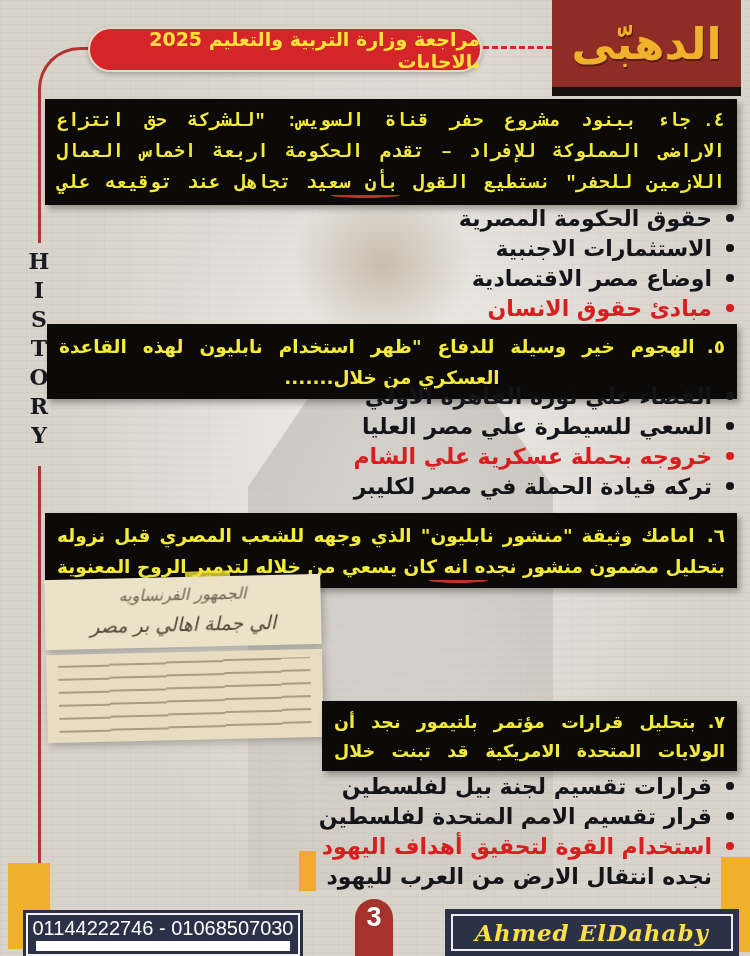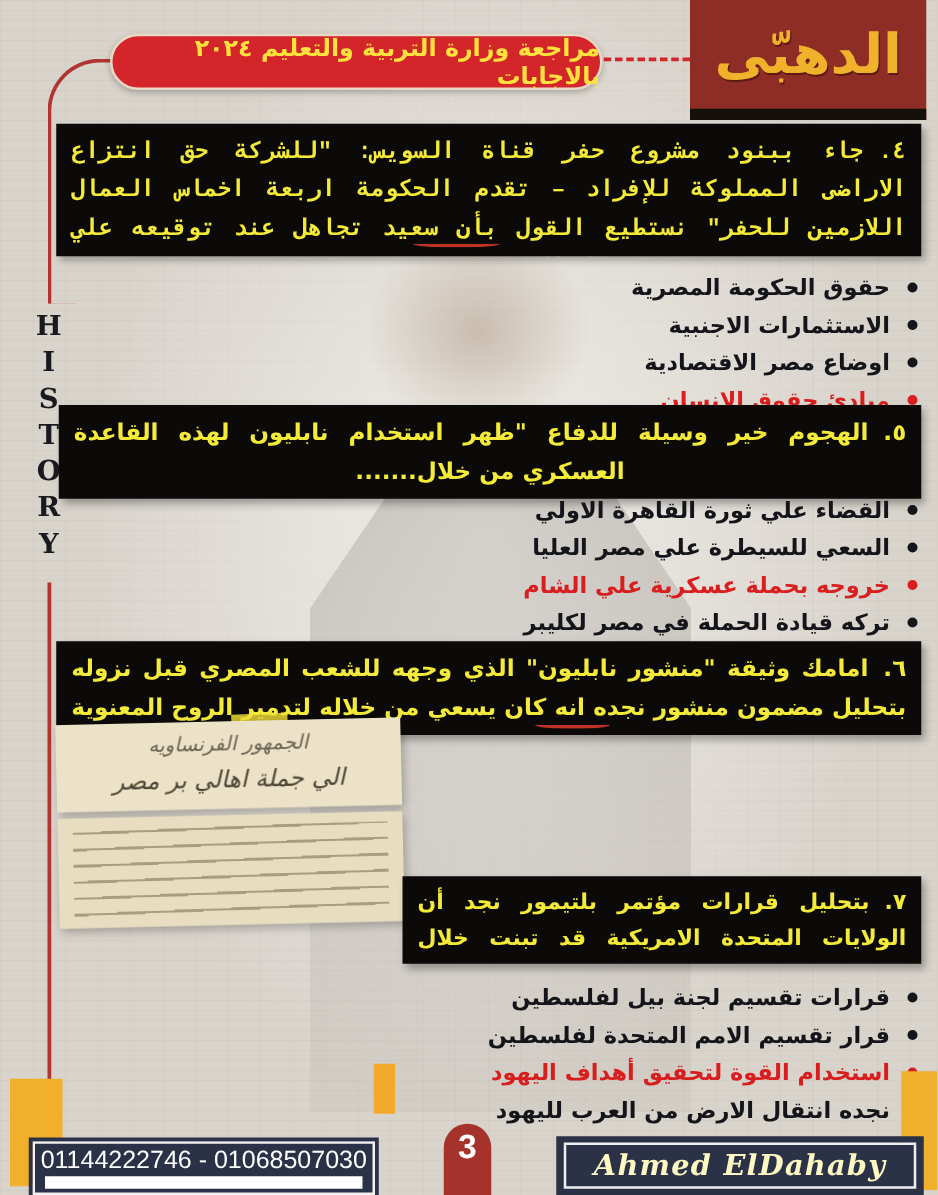--- a/index.html
+++ b/index.html
@@ -39,21 +39,21 @@
     text-align:justify;text-align-last:center;font-size:18.5px;line-height:31px;
     padding:7px 12px 6px;box-shadow:3px 4px 6px rgba(0,0,0,0.3);overflow:hidden;}
   .qnum{margin-left:12px;}
   #q4{left:45px;top:99px;width:692px;height:106px;font-family:Liberation Mono, monospace;}
   #q5{left:47px;top:324px;width:690px;height:75px;}
   #q6{left:45px;top:513px;width:692px;height:75px;}
   #q7{left:322px;top:701px;width:415px;height:70px;font-size:17.5px;line-height:29px;}
 
   
   .opts{position:absolute;right:16px;width:440px;direction:rtl;font-weight:bold;
-    font-size:18px;color:#14151a;margin-top:12px;}
+    font-size:22px;color:#14151a;}
   #opts4{top:203px;} #opts5{top:381px;} #opts6{top:582px;} #opts7{top:771px;}
   .opt{height:30px;display:flex;align-items:center;}
   .dot{width:8px;height:8px;border-radius:50%;background:#14151a;margin-left:14px;flex:0 0 auto;}
   .opt.red{color:#d81e1e;} .opt.red .dot{background:#d81e1e;}
 
   
   .doc{position:absolute;left:46px;top:577px;width:276px;transform:rotate(-1.3deg);
     filter:drop-shadow(2px 3px 4px rgba(0,0,0,0.25));}
   .doc-p1{background:#ece2c8;padding:8px 10px 12px;color:#4a4334;direction:rtl;text-align:center;
     font-style:italic;}
@@ -78,35 +78,35 @@
   .phone-box{position:absolute;left:26px;top:913px;width:274px;height:43px;background:#2b3147;
     border:2px solid #f2f2f2;outline:3px solid #2b3147;}
   .phone-num{color:#fff;font-family:"Liberation Sans",sans-serif;font-size:20px;
     text-align:center;line-height:26px;}
   .phone-white{background:#fff;height:10px;margin:0 8px;}
   .page-tab{position:absolute;left:355px;top:899px;width:38px;height:57px;background:#a5332c;
     border-radius:19px 19px 0 0;color:#fff;font-weight:bold;font-size:27px;text-align:center;
     padding-top:3px;font-family:"Liberation Sans",sans-serif;}
   .sign-box{position:absolute;left:445px;top:909px;width:294px;height:47px;background:#2b3147;padding:5px 6px;}
   .sign-inner{border:2px solid #eee;height:100%;display:flex;align-items:center;justify-content:center;
-    color:#fef9c3;font-family:"DejaVu Serif",serif;font-style:italic;font-weight:bold;font-size:23px;letter-spacing:1px;}
+    color:#fde047;font-family:"DejaVu Serif",serif;font-style:italic;font-weight:bold;font-size:23px;letter-spacing:1px;}
 </style>
 </head>
 <body>
 
 <div class="page">
 
   <div class="bg-texture"></div>
   <div class="bg-head"></div>
   <div class="bg-body"></div>
 
   <div class="red-corner"></div>
   <div class="red-line-low"></div>
   <div class="connector"></div>
-  <div class="banner">مراجعة وزارة التربية والتعليم ٢٠٢٤ بالاجابات</div>
+  <div class="banner">مراجعة وزارة التربية والتعليم 2025 بالاجابات</div>
   <div class="logo">الدهبّى</div>
 
   <div class="history">
     <div>H</div>
     <div>I</div>
     <div>S</div>
     <div>T</div>
     <div>O</div>
     <div>R</div>
     <div>Y</div>

